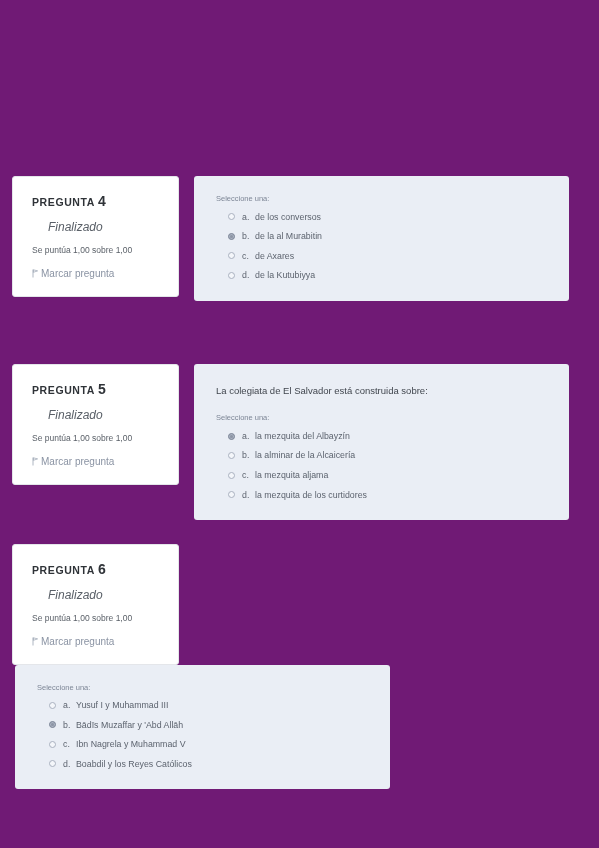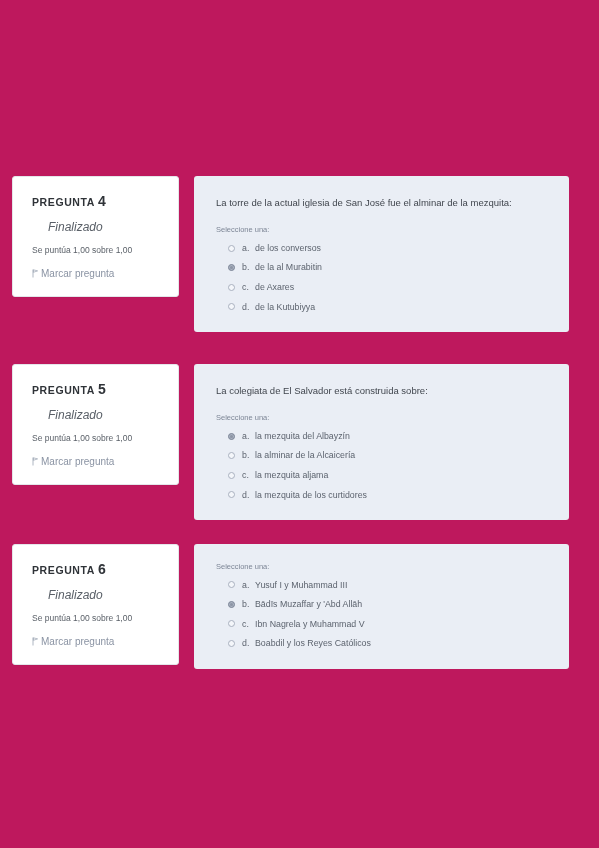--- a/index.html
+++ b/index.html
@@ -14,32 +14,32 @@
     color: #2b2f36;
     position: relative;
     overflow: hidden;
   }
   .page {
     position: absolute;
     left: 0;
     top: 0;
     width: 599px;
     height: 848px;
-    background: #be185d;
+    background: #701a75;
   }
   .question-block {
     position: absolute;
     left: 0;
     width: 599px;
     display: flex;
     align-items: flex-start;
   }
   #block-0 { top: 176px; }
   #block-1 { top: 364px; }
-  #block-2 { top: 544px; }
+  #block-2 { top: 544px; flex-direction: column; }
 
   .info-card {
     width: 167px;
     margin-left: 12px;
     background: #ffffff;
     border: 1px solid #e4e6ea;
     border-radius: 3px;
     box-sizing: border-box;
     padding: 17px 15px 17px 19px;
     box-shadow: 0 1px 1px rgba(0,0,0,0.03);
@@ -173,21 +173,20 @@
       <div class="q-grade">Se puntúa 1,00 sobre 1,00</div>
       <div class="q-flag">
         <svg class="flag-icon" viewBox="0 0 7 9">
           <path d="M1 0.5 L1 8.5" stroke="#9aa3b2" stroke-width="0.8" fill="none"></path>
           <path d="M1.4 0.8 L5.6 1.9 L1.4 3.3 Z" fill="none" stroke="#9aa3b2" stroke-width="0.7"></path>
         </svg>
         <span>Marcar pregunta</span>
       </div>
     </div>
     <div class="answer-panel">
-      <p class="stem">La torre de la actual iglesia de San José fue el alminar de la mezquita:</p>
       <div class="select-label">Seleccione una:</div>
       <ul class="options">
         <li class="option">
           <span class="radio"></span>
           <span class="opt-letter">a.</span>
           <span class="opt-text">de los conversos</span>
         </li>
         <li class="option">
           <span class="radio checked"></span>
           <span class="opt-letter">b.</span>

